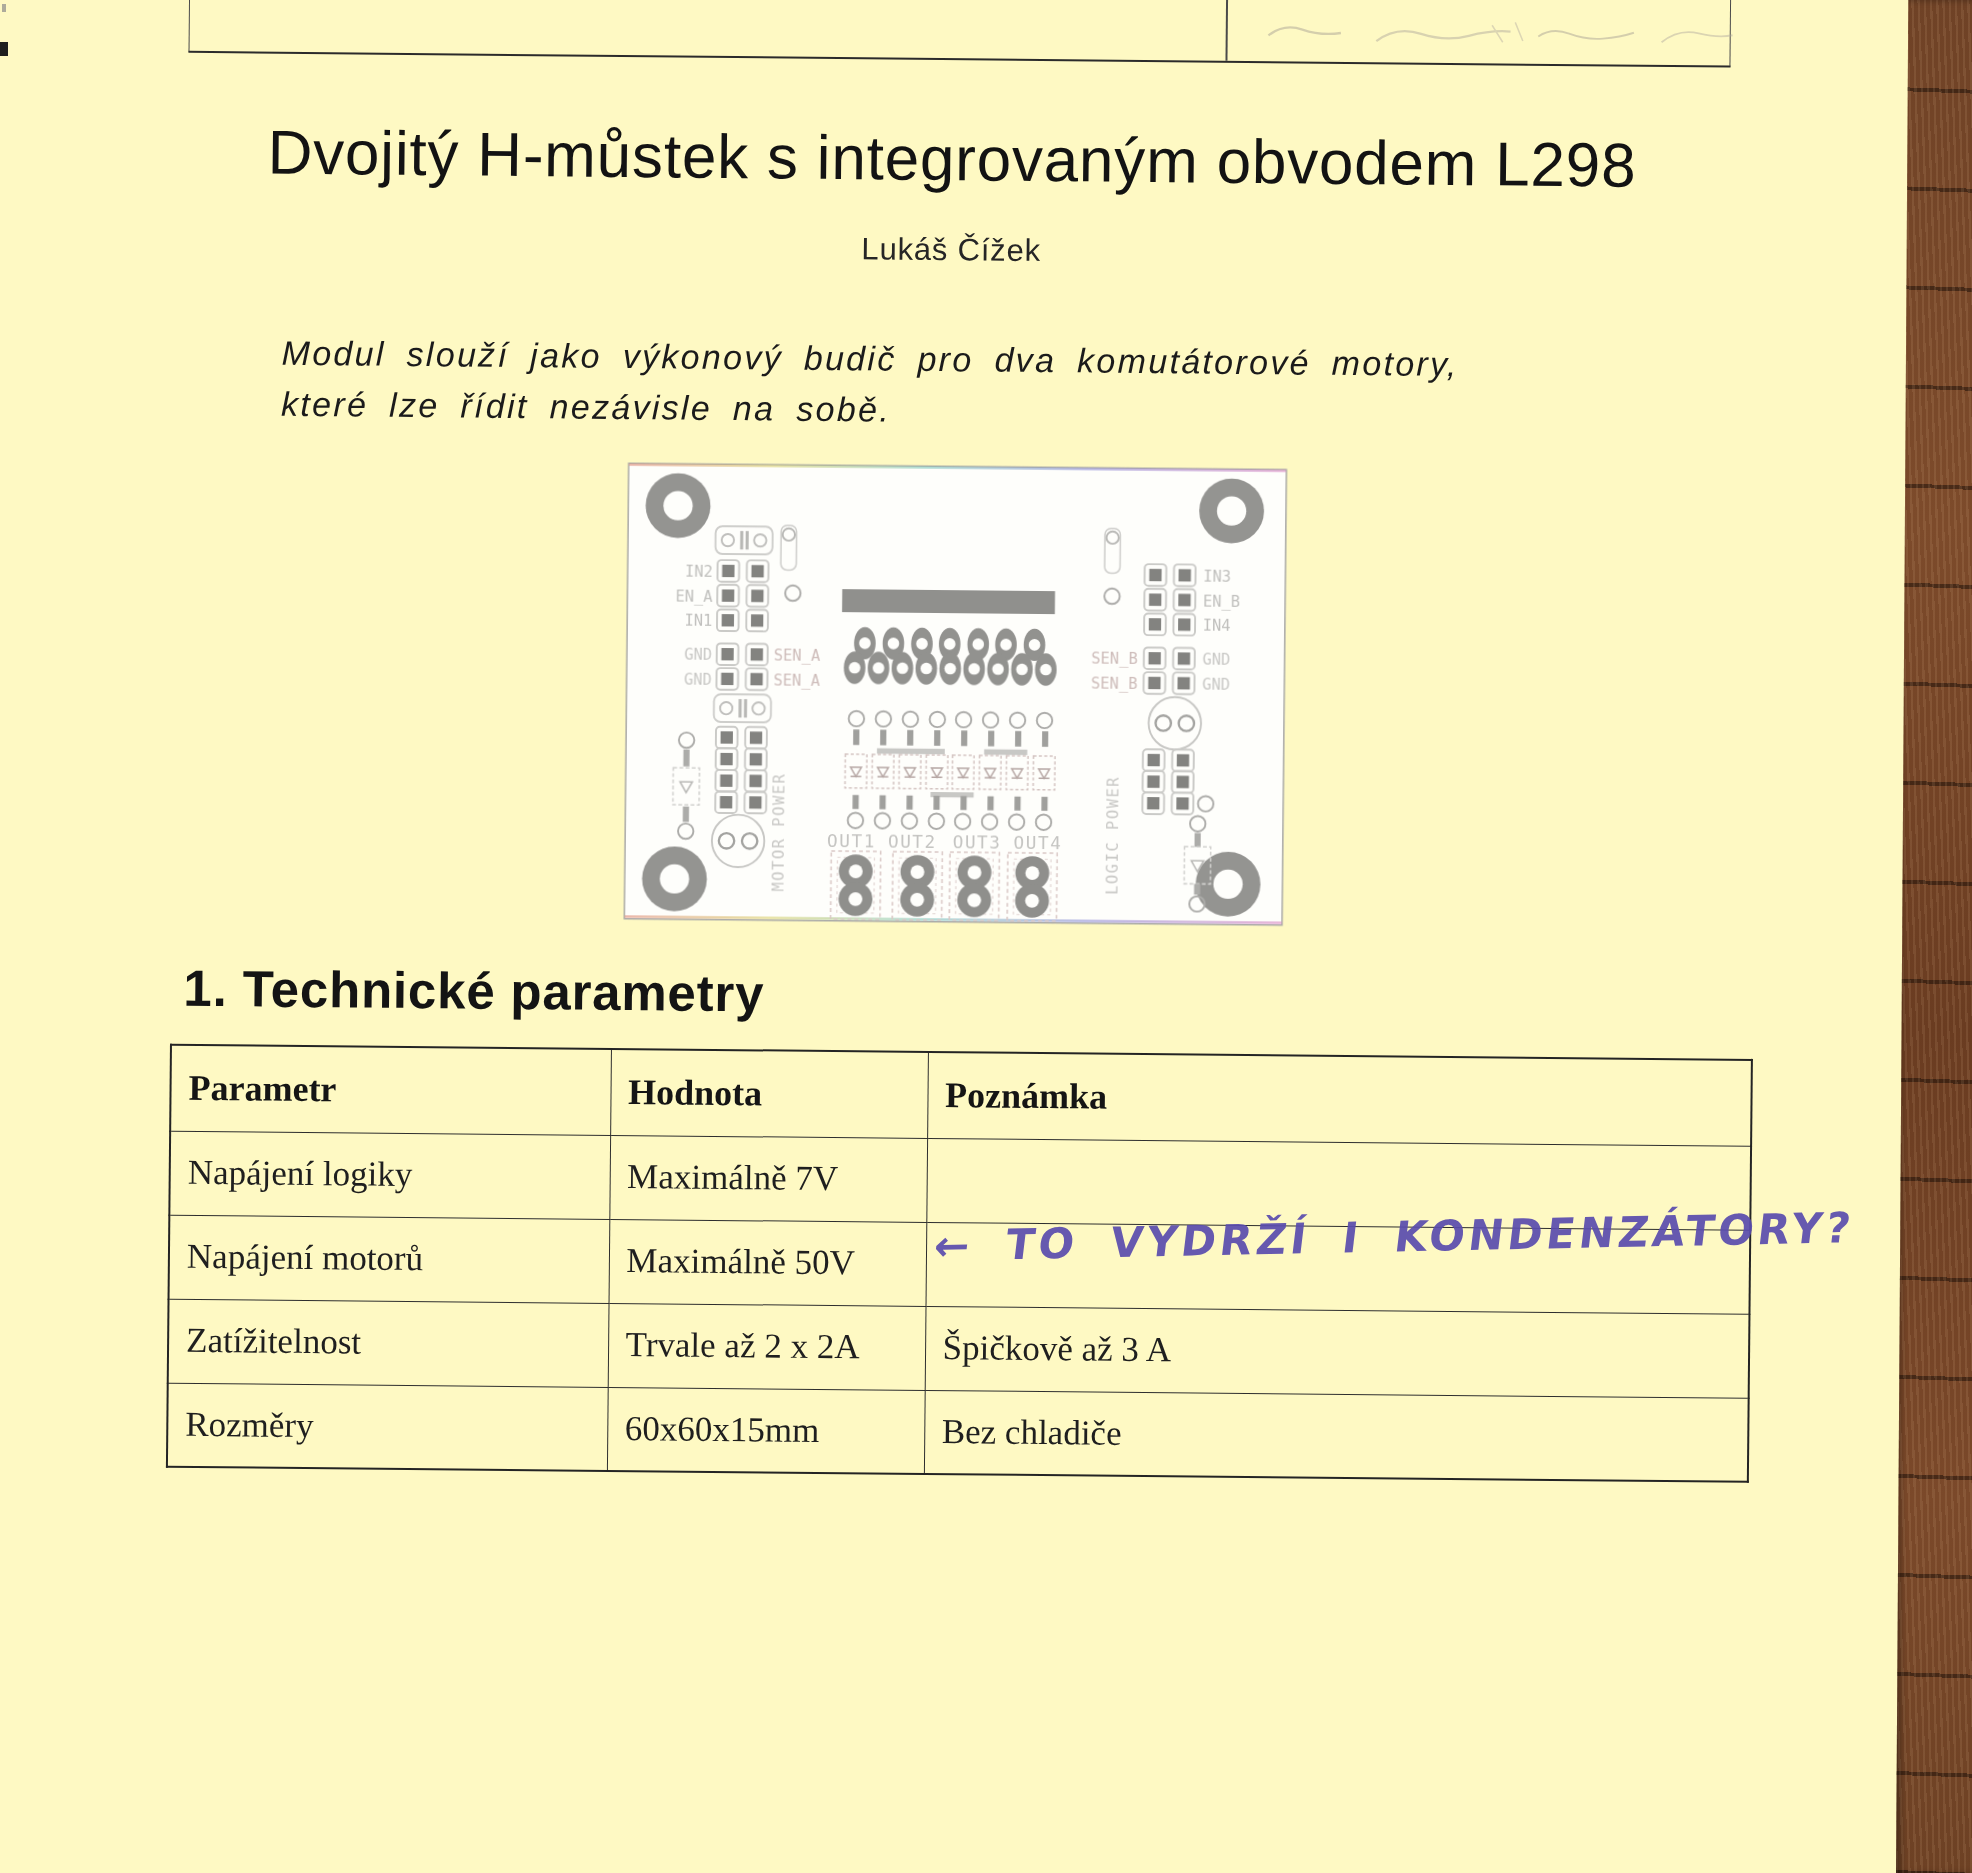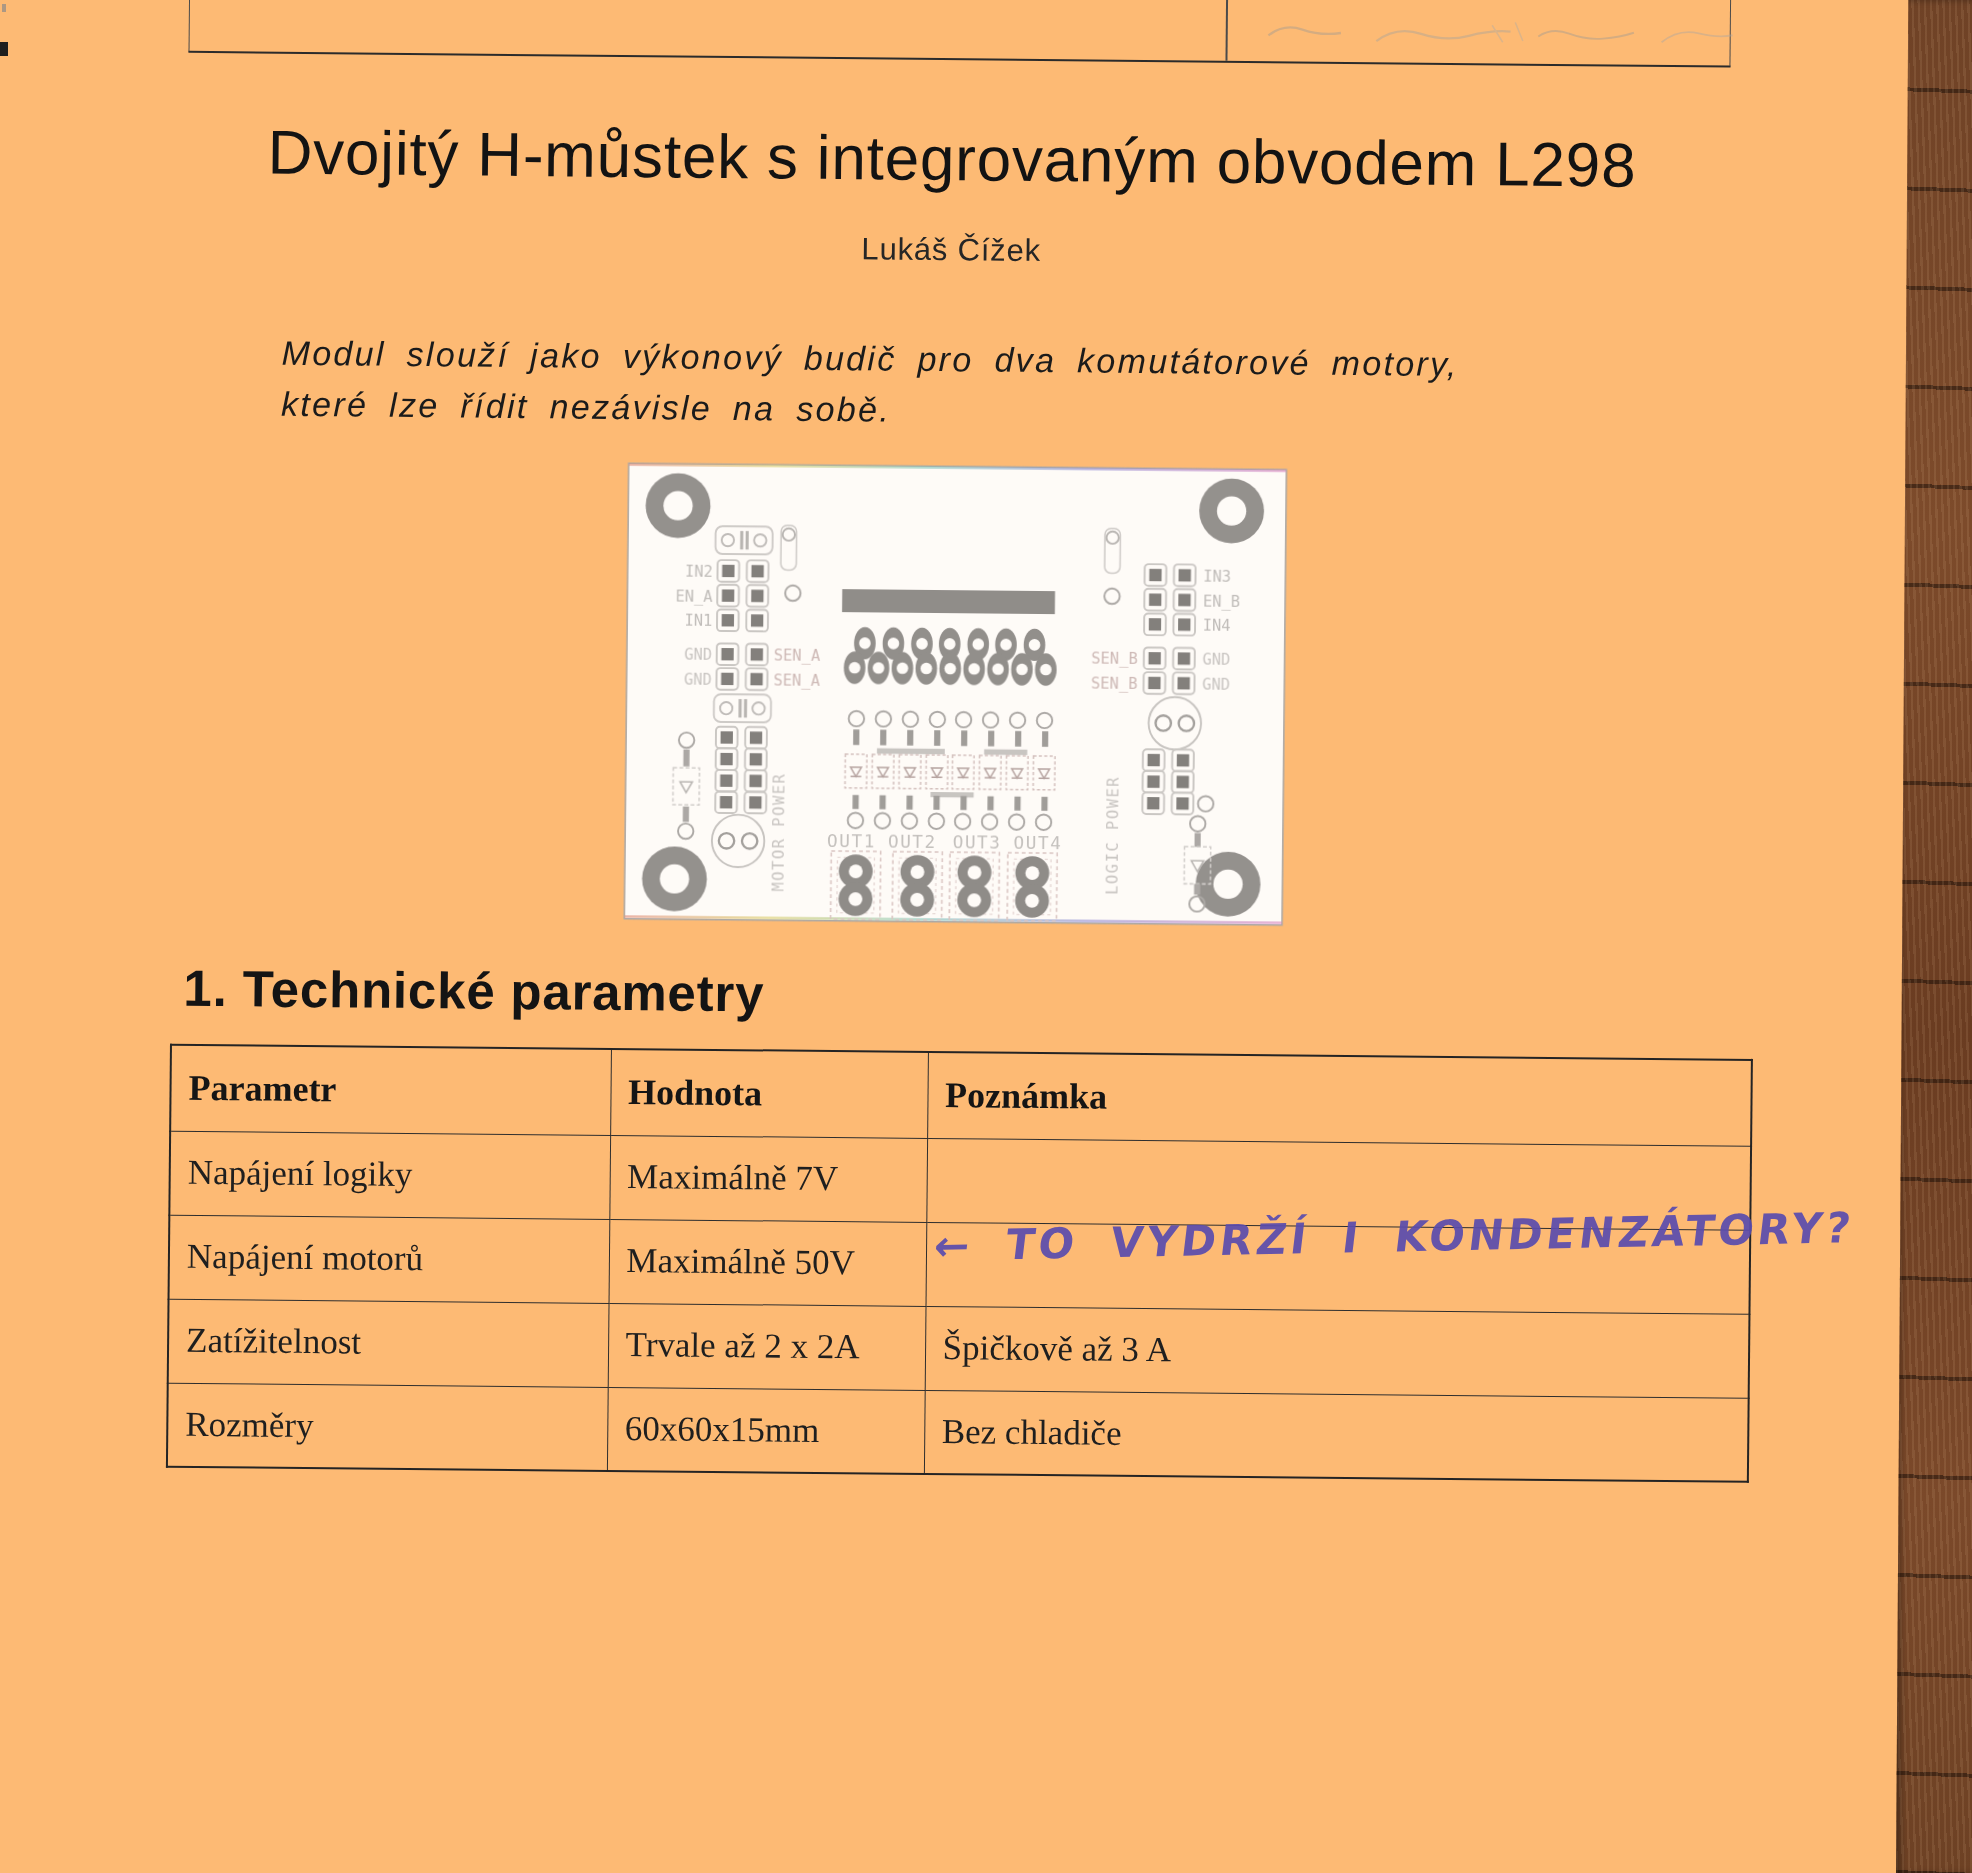--- a/index.html
+++ b/index.html
@@ -1,18 +1,18 @@
 <!DOCTYPE html>
 <html style="font-size:12.3px"><head>
 <meta charset="utf-8">
 <style>
   html,body{margin:0;padding:0;}
   body{width:1973px;height:1874px;background:#fcfcfa;overflow:hidden;position:relative;
        font-family:"Liberation Sans",sans-serif;}
-  .stage{position:absolute;inset:0;background:#fdba74;}
+  .stage{position:absolute;inset:0;background:#fef9c3;}
 
   
   .wood{position:absolute;top:0;right:0;width:77px;height:1874px;
     clip-path:polygon(12.3px 0,100% 0,100% 100%,0 100%);
     background:
       repeating-linear-gradient(88deg, rgba(255,215,170,.10) 0 2.3px, transparent 2.3px 6.2px),
       repeating-linear-gradient(2deg, rgba(22,11,5,.50) 0 3.9px, rgba(120,70,40,0) 3.9px 99px),
       linear-gradient(180deg,#6f4226 0%,#7d4b2b 28%,#6a3c21 55%,#7b492a 80%,#6d4124 100%);
     box-shadow:inset 4.6px 0 7.7px rgba(0,0,0,.35);}
   .edge-mark1{position:absolute;left:0;top:42px;width:7.7px;height:14px;background:#1e1e1e;}

